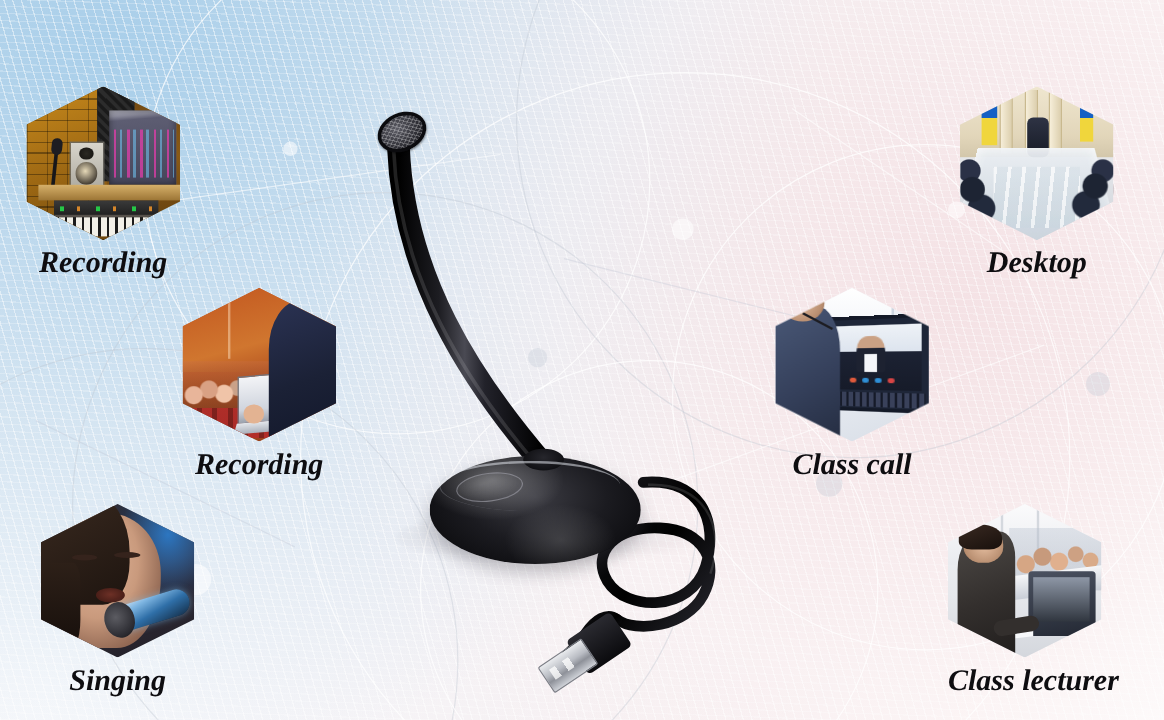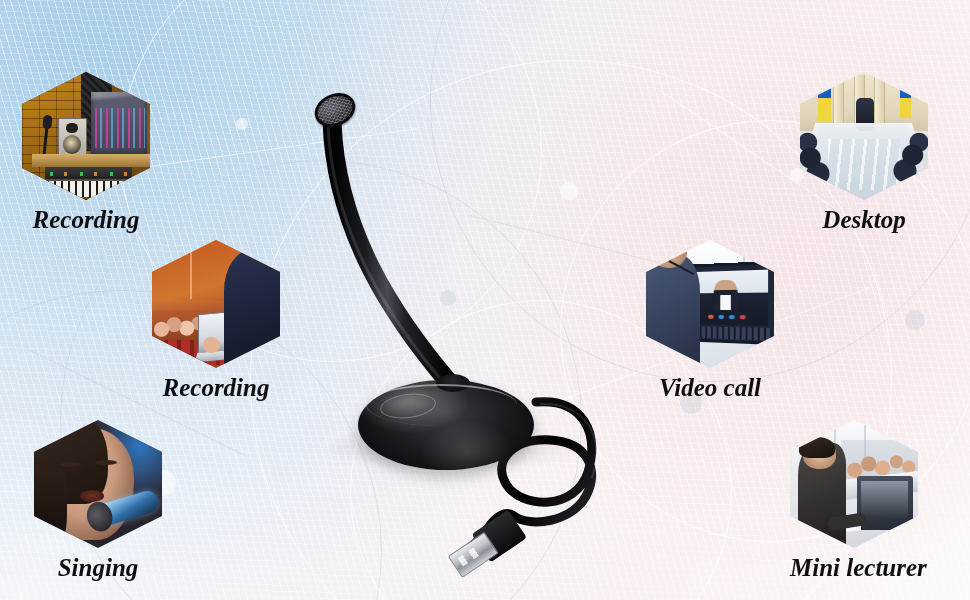--- a/index.html
+++ b/index.html
@@ -583,40 +583,40 @@
             </div>
           </div>
           <div class="kb"></div>
         </div>
         <div class="person"></div>
         <div class="head"></div>
         <div class="headset"></div>
         <div class="boom"></div>
       </div>
     </div>
-    <div class="cap">Video call</div>
+    <div class="cap">Class call</div>
   </div>
 
   <div class="badge" style="left:790px;top:420px;width:128px;">
     <div class="hex" style="width:128px;height:128px;">
       <div class="scene sc-class">
         <div class="wall"></div>
         <div class="wline a"></div>
         <div class="wline b"></div>
         <div class="students"></div>
         <div class="desks"></div>
         <div class="monitor"></div>
         <div class="paper"></div>
         <div class="teacher"></div>
         <div class="thead"></div>
         <div class="thair"></div>
         <div class="arm"></div>
       </div>
     </div>
-    <div class="cap">Mini lecturer</div>
+    <div class="cap">Class lecturer</div>
   </div>
 
   <div id="shadow"></div>
 
   <div id="product">
 
     <svg width="340" height="520" viewBox="0 0 340 520" style="position:absolute;left:0;top:0;">
       <defs>
         <linearGradient id="neckg" x1="0" y1="0" x2="1" y2="0">
           <stop offset="0%" stop-color="#000000"></stop>

